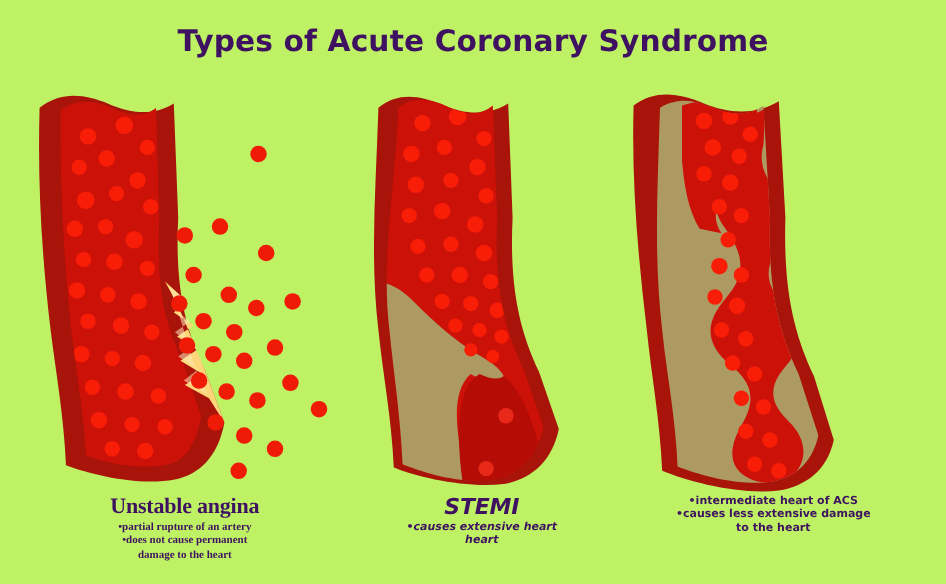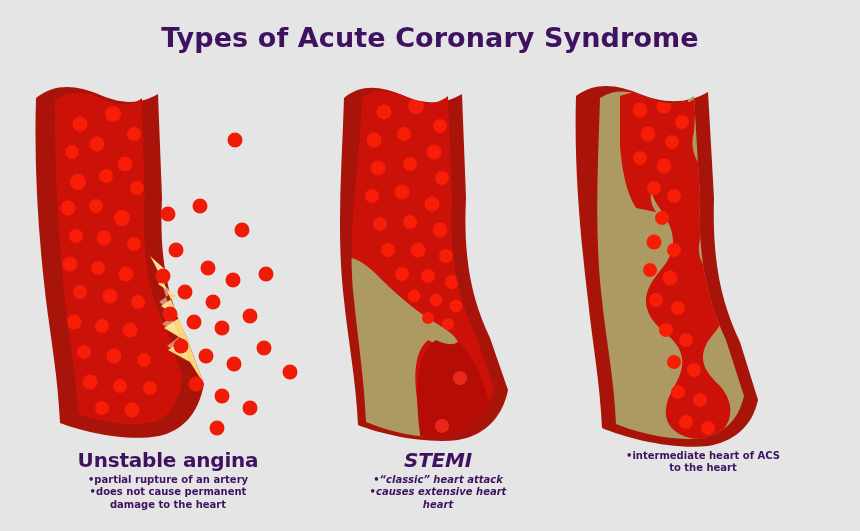--- a/index.html
+++ b/index.html
@@ -10,21 +10,21 @@
   body {
     width: 860px;
     height: 531px;
     overflow: hidden;
     font-family: "DejaVu Sans", "Liberation Sans", sans-serif;
   }
   #infographic {
     position: relative;
     width: 860px;
     height: 531px;
-    background: #e5e5e5;
+    background: #bef264;
   }
   #title {
     position: absolute;
     top: 22px;
     left: 0;
     width: 860px;
     text-align: center;
     font-family: "DejaVu Sans", "Liberation Sans", sans-serif;
     font-size: 27px;
     font-weight: bold;
@@ -45,21 +45,21 @@
     top: 0;
     left: 0;
   }
   .caption {
     position: absolute;
     left: 0;
     width: 100%;
     text-align: center;
     color: #3E1260;
   }
-  #caption-unstable-angina { top: 372px; }
+  #caption-unstable-angina { top: 372px; font-family: Liberation Serif, serif; }
   #caption-stemi           { top: 372px; }
   #caption-nstemi          { top: 372px; }
 
   .caption-heading {
     font-size: 20px;
     font-weight: bold;
     line-height: 1.05;
     margin-bottom: 3px;
     letter-spacing: -0.2px;
   }
@@ -266,21 +266,20 @@
         <g fill="#E8291A">
           <circle cx="142" cy="300" r="7"></circle>
           <circle cx="124" cy="348" r="7"></circle>
         </g>
       </g>
     </svg>
 
     <div class="caption" id="caption-stemi">
       <div class="caption-heading">STEMI</div>
       <div class="caption-bullets">
-        <div class="bullet-line"><span class="dot-marker">•</span><span>“classic” heart attack</span></div>
         <div class="bullet-line"><span class="dot-marker">•</span><span>causes extensive heart</span></div>
         <div class="bullet-line"><span>heart</span></div>
       </div>
     </div>
   </div>
 
   <div class="panel" id="panel-nstemi">
 
     <svg class="artery-art" width="290" height="370" viewBox="0 0 290 370">
       <defs>
@@ -359,18 +358,19 @@
           <circle cx="142" cy="322" r="7"></circle>
           <circle cx="128" cy="344" r="7"></circle>
           <circle cx="150" cy="350" r="7"></circle>
         </g>
       </g>
     </svg>
 
     <div class="caption" id="caption-nstemi">
       <div class="caption-bullets">
         <div class="bullet-line"><span class="dot-marker">•</span><span>intermediate heart of ACS</span></div>
+        <div class="bullet-line"><span class="dot-marker">•</span><span>causes less extensive damage</span></div>
         <div class="bullet-line"><span>to the heart</span></div>
       </div>
     </div>
   </div>
 
 </div>
 
 </body></html>

